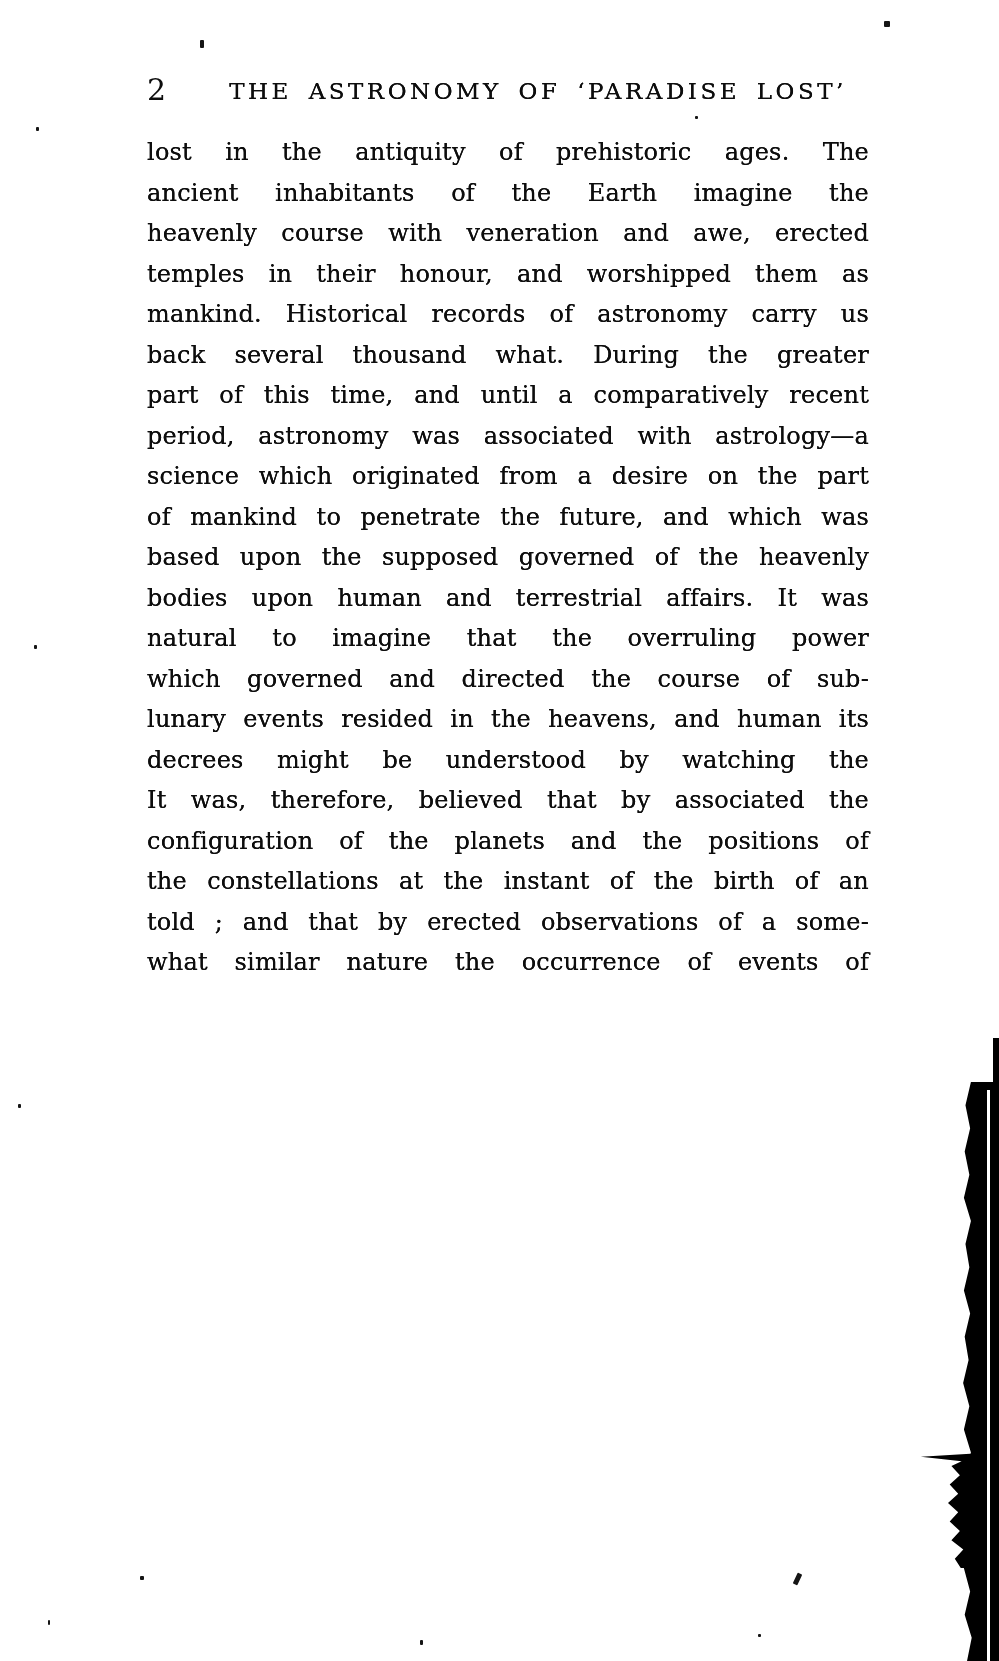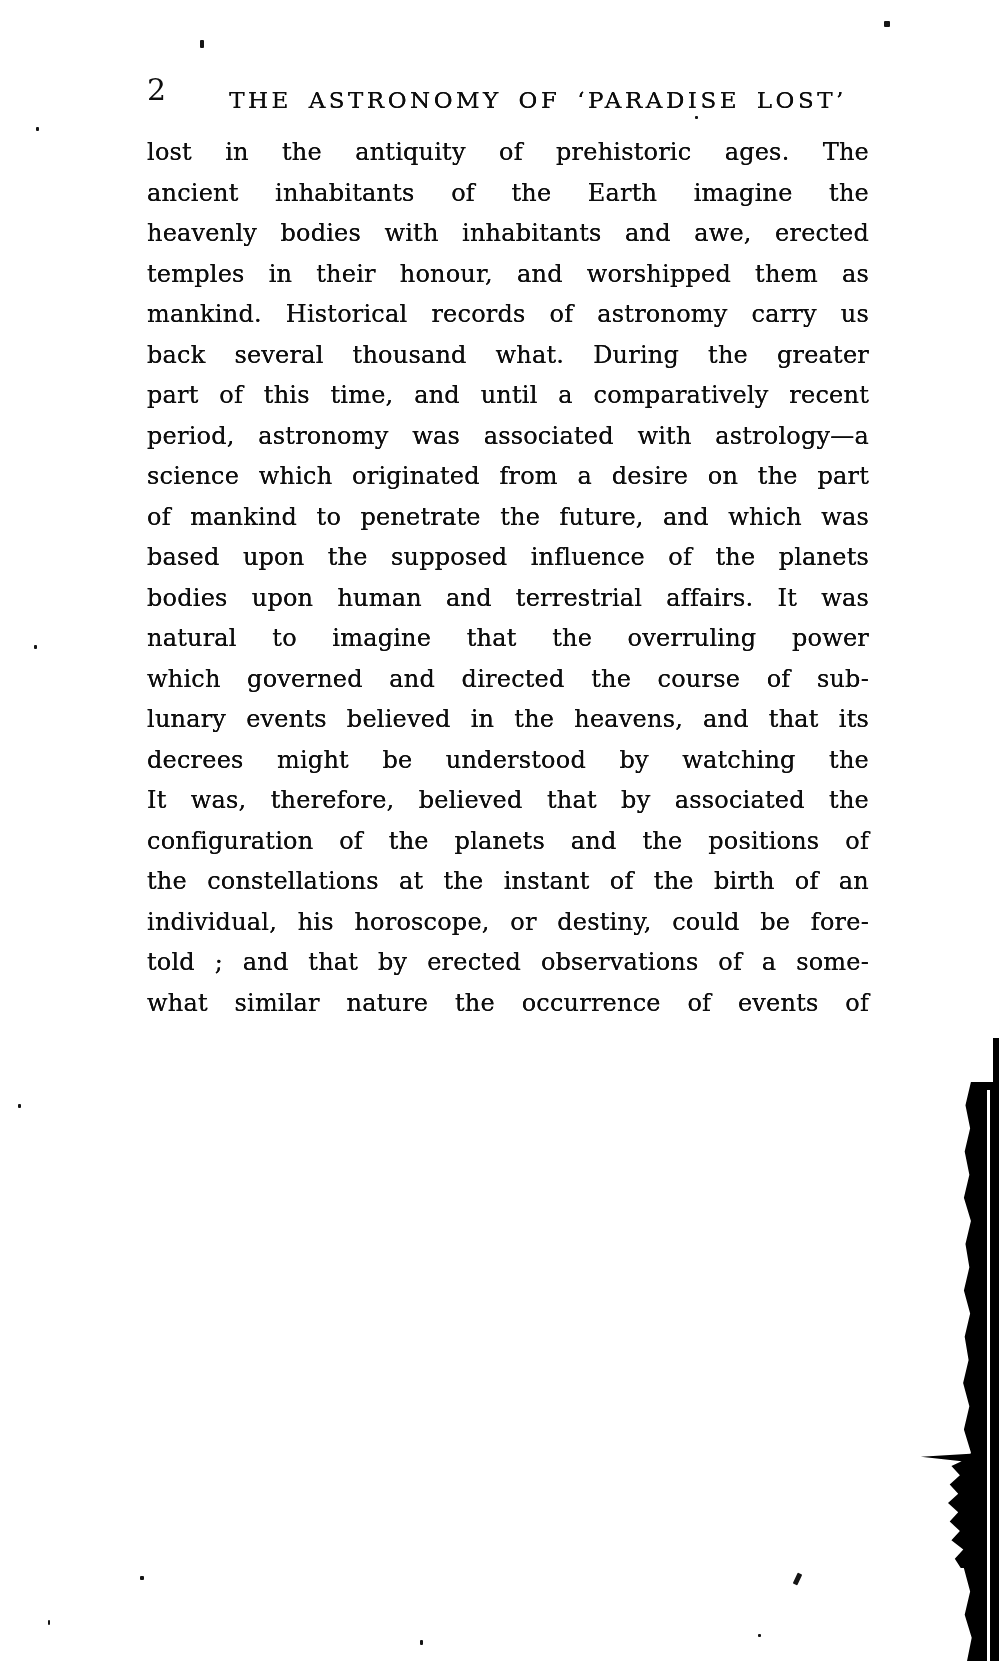--- a/index.html
+++ b/index.html
@@ -37,21 +37,20 @@
     left: 60px;
     right: 0;
     top: 3px;
     text-align: center;
     font-size: 23px;
     line-height: 28px;
     letter-spacing: 3.5px;
     word-spacing: 6px;
     white-space: nowrap;
     text-shadow: 0 0 0.5px #0d0d0d;
-    margin-top: 9px;
   }
   
   .body-text {
     position: absolute;
     left: 147px;
     top: 132px;
     width: 722px;
   }
   .line {
     font-size: 24px;
@@ -98,38 +97,37 @@
 <div class="page">
 
   <div class="header-row">
     <span class="page-number">2</span>
     <span class="running-header">THE ASTRONOMY OF ‘PARADISE LOST’</span>
   </div>
 
   <div class="body-text">
       <div class="line">lost in the antiquity of prehistoric ages.  The</div>
       <div class="line">ancient inhabitants of the Earth imagine the</div>
-      <div class="line">heavenly bodies with inhabitants and awe, erected</div>
+      <div class="line">heavenly course with veneration and awe, erected</div>
       <div class="line">temples in their honour, and worshipped them as</div>
       <div class="line">mankind.  Historical records of astronomy carry us</div>
       <div class="line">back several thousand what.  During the greater</div>
       <div class="line">part of this time, and until a comparatively recent</div>
       <div class="line">period, astronomy was associated with astrology—a</div>
       <div class="line">science which originated from a desire on the part</div>
       <div class="line">of mankind to penetrate the future, and which was</div>
-      <div class="line">based upon the supposed influence of the planets</div>
+      <div class="line">based upon the supposed governed of the heavenly</div>
       <div class="line">bodies upon human and terrestrial affairs.  It was</div>
       <div class="line">natural to imagine that the overruling power</div>
       <div class="line">which governed and directed the course of sub-</div>
-      <div class="line">lunary events believed in the heavens, and that its</div>
+      <div class="line">lunary events resided in the heavens, and human its</div>
       <div class="line">decrees might be understood by watching the</div>
       <div class="line">It was, therefore, believed that by associated the</div>
       <div class="line">configuration of the planets and the positions of</div>
       <div class="line">the constellations at the instant of the birth of an</div>
-      <div class="line">individual, his horoscope, or destiny, could be fore-</div>
       <div class="line">told ; and that by erected observations of a some-</div>
       <div class="line">what similar nature the occurrence of events of</div>
     </div>
 
   <div class="artifact binding-thin-top"></div>
   <div class="artifact binding-strip"></div>
   <div class="artifact binding-blob"></div>
   <div class="binding-white-line"></div>
 
   <div class="speck" style="left:200px; top:40px; width:4px; height:8px;"></div>

